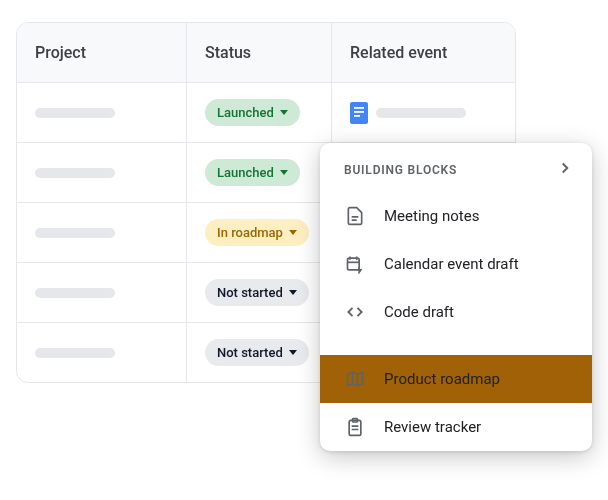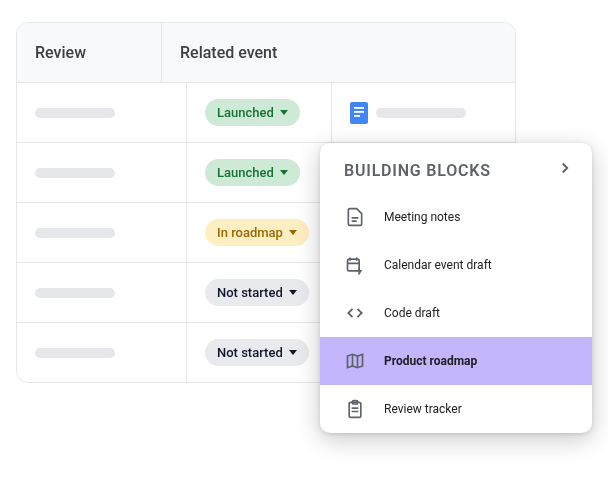--- a/index.html
+++ b/index.html
@@ -95,58 +95,60 @@
       box-shadow: 0 6px 24px rgba(0,0,0,0.22), 0 1px 4px rgba(0,0,0,0.12);
       overflow: hidden;
     }
     .popup-header {
       display: flex;
       align-items: center;
       justify-content: space-between;
       padding: 16px 18px 12px 24px;
     }
     .popup-header span {
-      font-size: 16px;
+      font-size: 12px;
       font-weight: 600;
       letter-spacing: 0.8px;
       color: #5f6368;
     }
     .popup-item {
       display: flex;
       align-items: center;
       gap: 18px;
       padding: 13px 24px;
       cursor: pointer;
-      font-size: 12px;
+      font-size: 15px;
       color: #202124;
     }
     .popup-item.active {
-      background: #c4b5fd;
-      font-weight: 700;
+      background: #a16207;
+      font-weight: 400;
+      margin-top: 19px;
     }
     .popup-item .pi-icon {
       width: 22px;
       height: 22px;
       display: flex;
       align-items: center;
       justify-content: center;
       color: #5f6368;
     }
     .chevron-right {
       color: #5f6368;
     }
     .chevron-right svg { width: 18px; height: 18px; }
     .pi-icon svg { width: 20px; height: 20px; }
   </style>
 </head>
 <body>
 
 <div class="table-container">
   <div class="table-header">
-    <div class="col-status">Review</div>
+    <div class="col-project">Project</div>
+    <div class="col-status">Status</div>
     <div class="col-files">Related event</div>
   </div>
 
   <div class="table-row">
     <div class="col-project">
         <div class="skeleton w80"></div>
       </div>
     <div class="col-status">
       <span class="status-badge status-launched">
         <span>Launched</span>

